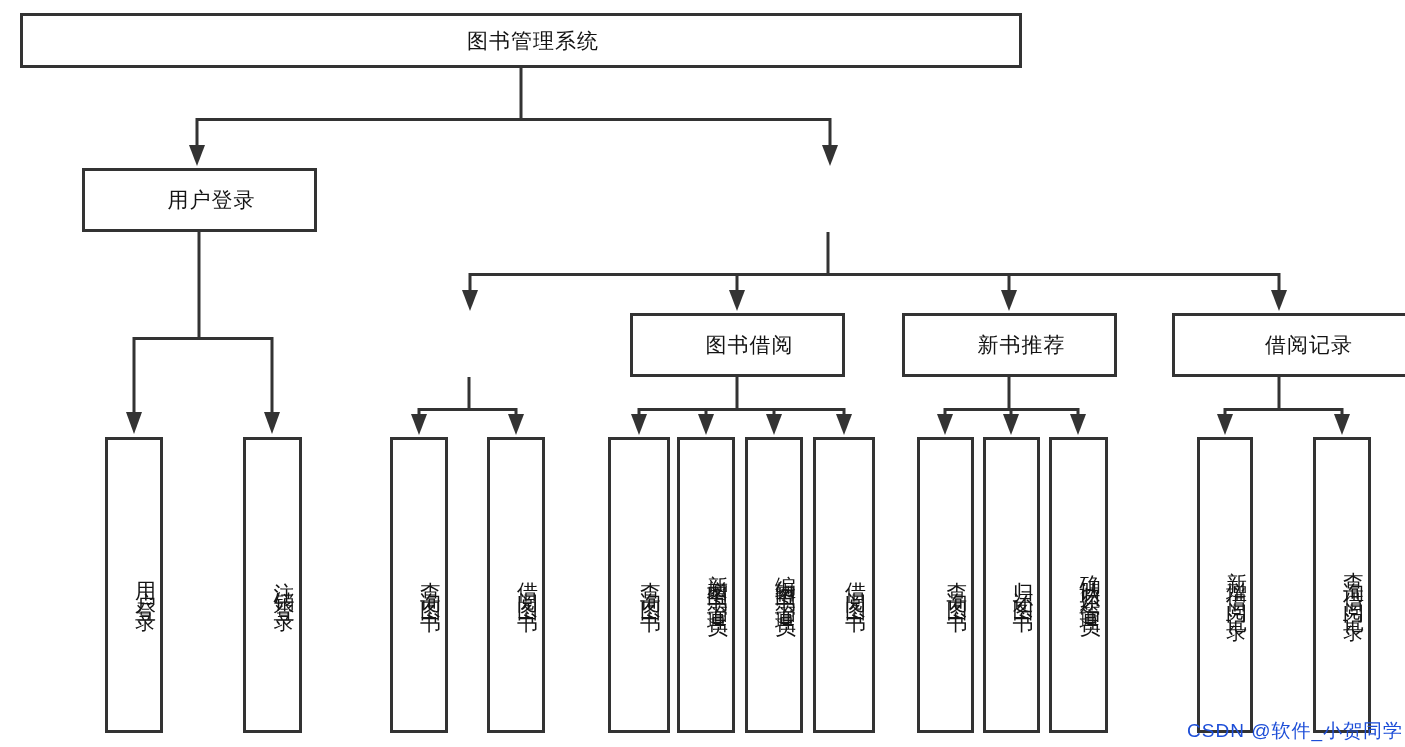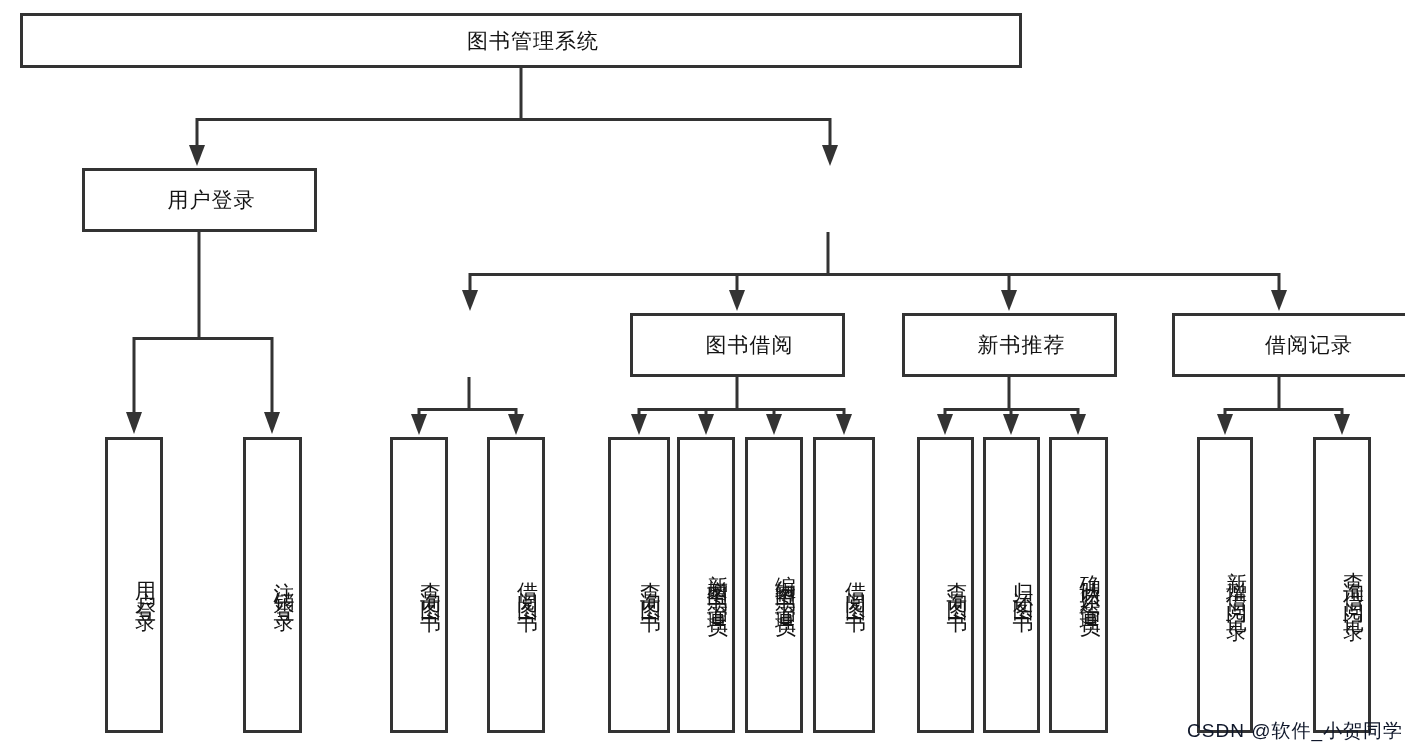--- a/index.html
+++ b/index.html
@@ -40,21 +40,21 @@
     text-orientation: mixed;
     letter-spacing: 10px;
     line-height: 1;
     text-align: center;
   }
   .watermark {
     position: absolute;
     right: 2px;
     bottom: 3px;
     font-size: 19px;
-    color: #0f172a;
+    color: #1d4ed8;
     letter-spacing: 1px;
     z-index: 3;
     white-space: nowrap;
     text-align: right;
   }
 </style>
 </head>
 <body>
 
 <div class="stage">

